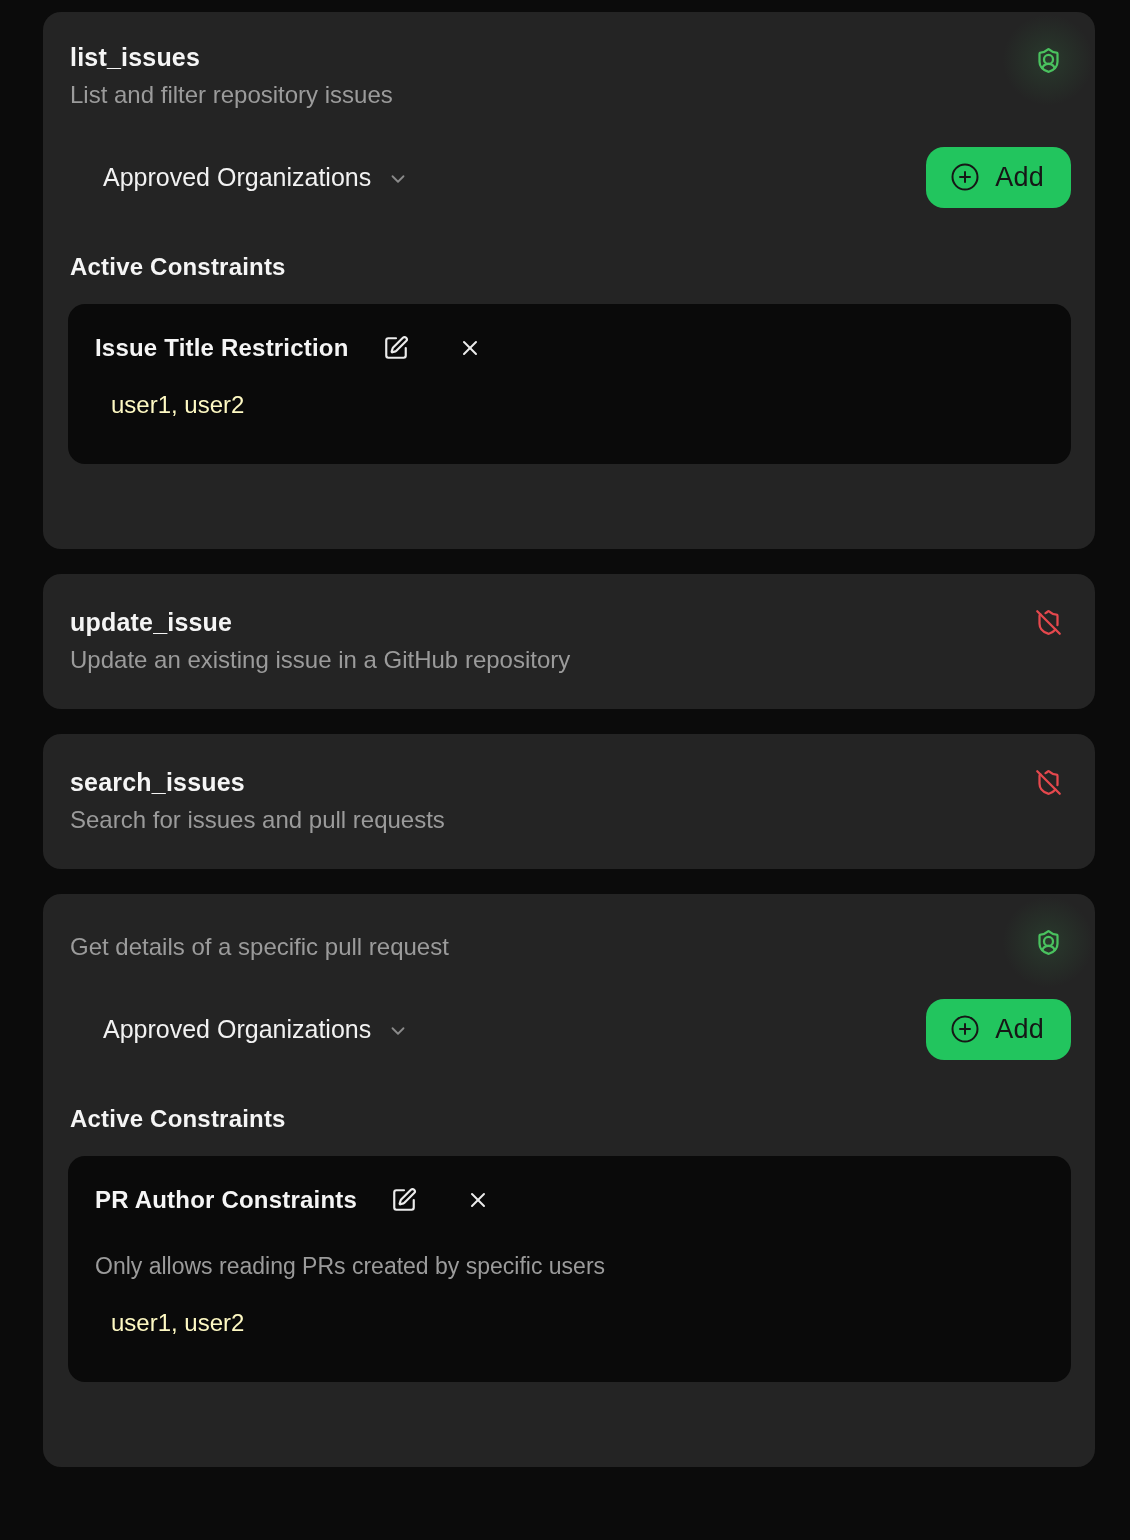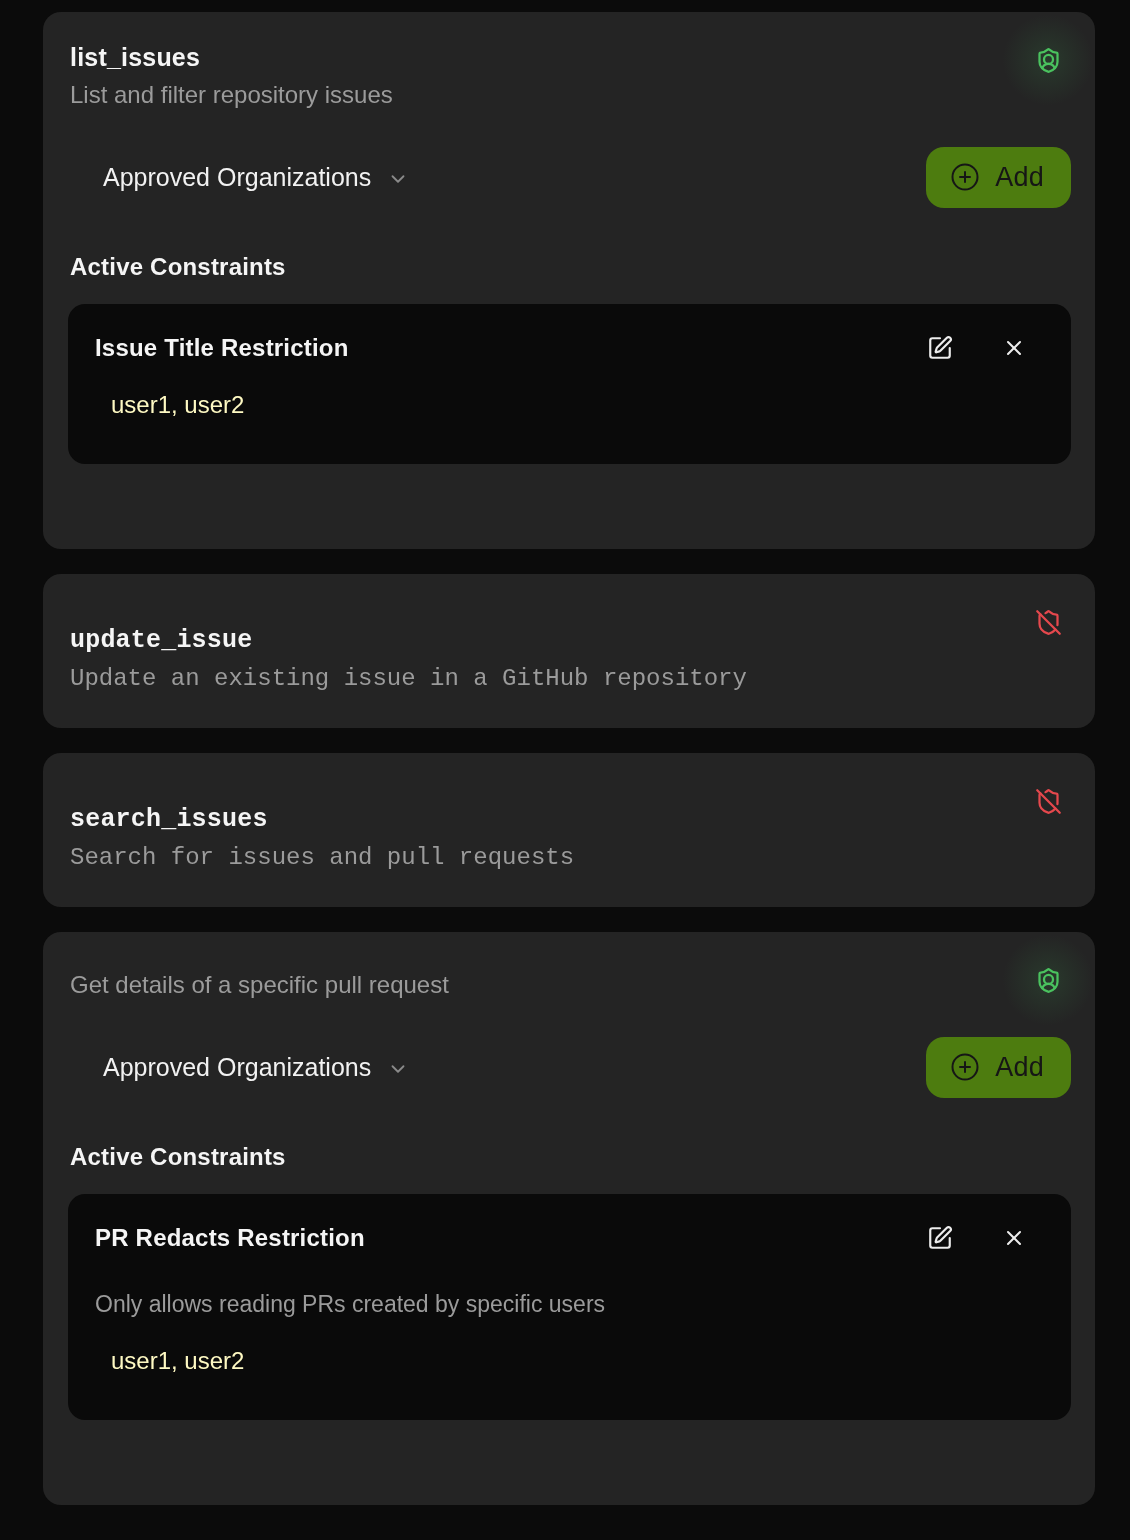--- a/index.html
+++ b/index.html
@@ -12,21 +12,21 @@
   .page { padding: 12px 35px 24px 43px; }
 
   .card {
     background: #242424;
     border-radius: 18px;
     position: relative;
     margin-bottom: 25px;
     padding: 30px 24px 30px 27px;
   }
   .card-lg { padding-bottom: 85px; }
-  .card-sm { padding-top: 52px; padding-bottom: 33px; font-family: Liberation Mono, monospace; }
+  .card-sm { padding-top: 33px; padding-bottom: 33px; }
 
   .tool-name {
     color: #f5f5f5;
     font-size: 25px;
     font-weight: 700;
     letter-spacing: 0.2px;
     line-height: 30px;
   }
   .tool-desc {
     color: #9b9b9b;
@@ -69,21 +69,21 @@
     color: #f2f2f2;
     font-size: 25px;
     line-height: 30px;
   }
   .dropdown .chev { width: 22px; height: 22px; color: #8a8a8a; margin-top: 4px; }
 
   .add-btn {
     display: flex;
     align-items: center;
     gap: 15px;
-    background: #4d7c0f;
+    background: #22c55e;
     border: none;
     border-radius: 18px;
     height: 61px;
     padding: 0 27px 0 24px;
     cursor: pointer;
   }
   .add-btn svg { width: 30px; height: 30px; color: #161616; }
   .add-btn .add-label {
     color: #161616;
     font-size: 27px;
@@ -103,21 +103,21 @@
     margin-top: 23px;
     margin-left: -2px;
     margin-right: 0;
     background: #0a0a0a;
     border-radius: 17px;
     padding: 30px 28px 44px 27px;
   }
   .constraint-head {
     display: flex;
     align-items: center;
-    justify-content: space-between;
+    justify-content: flex-start;
     gap: 34px;
   }
   .constraint-title {
     color: #f5f5f5;
     font-size: 24px;
     font-weight: 700;
     letter-spacing: 0.2px;
   }
   .constraint-actions {
     display: flex;
@@ -260,21 +260,21 @@
             <path d="M12 8v8"></path>
           </svg>
         <span class="add-label">Add</span>
       </button>
     </div>
 
     <div class="constraints-heading">Active Constraints</div>
 
     <div class="constraint-card">
       <div class="constraint-head">
-        <span class="constraint-title">PR Redacts Restriction</span>
+        <span class="constraint-title">PR Author Constraints</span>
         <span class="constraint-actions">
           <button class="icon-btn">
             <svg viewBox="0 0 24 24" fill="none" stroke="currentColor" stroke-width="2" stroke-linecap="round" stroke-linejoin="round">
                 <path d="M12 3H5a2 2 0 0 0-2 2v14a2 2 0 0 0 2 2h14a2 2 0 0 0 2-2v-7"></path>
                 <path d="M18.375 2.625a1 1 0 0 1 3 3l-9.013 9.014a2 2 0 0 1-.853.505l-2.873.84a.5.5 0 0 1-.62-.62l.84-2.873a2 2 0 0 1 .505-.853z"></path>
               </svg>
           </button>
           <button class="icon-btn close">
             <svg viewBox="0 0 24 24" fill="none" stroke="currentColor" stroke-width="2" stroke-linecap="round" stroke-linejoin="round">
                 <path d="M18 6 6 18"></path>

